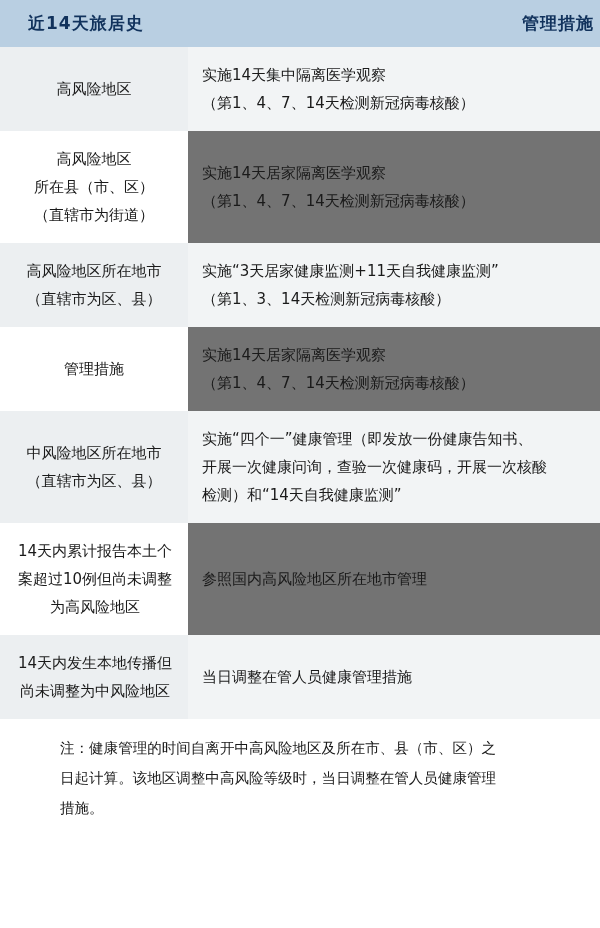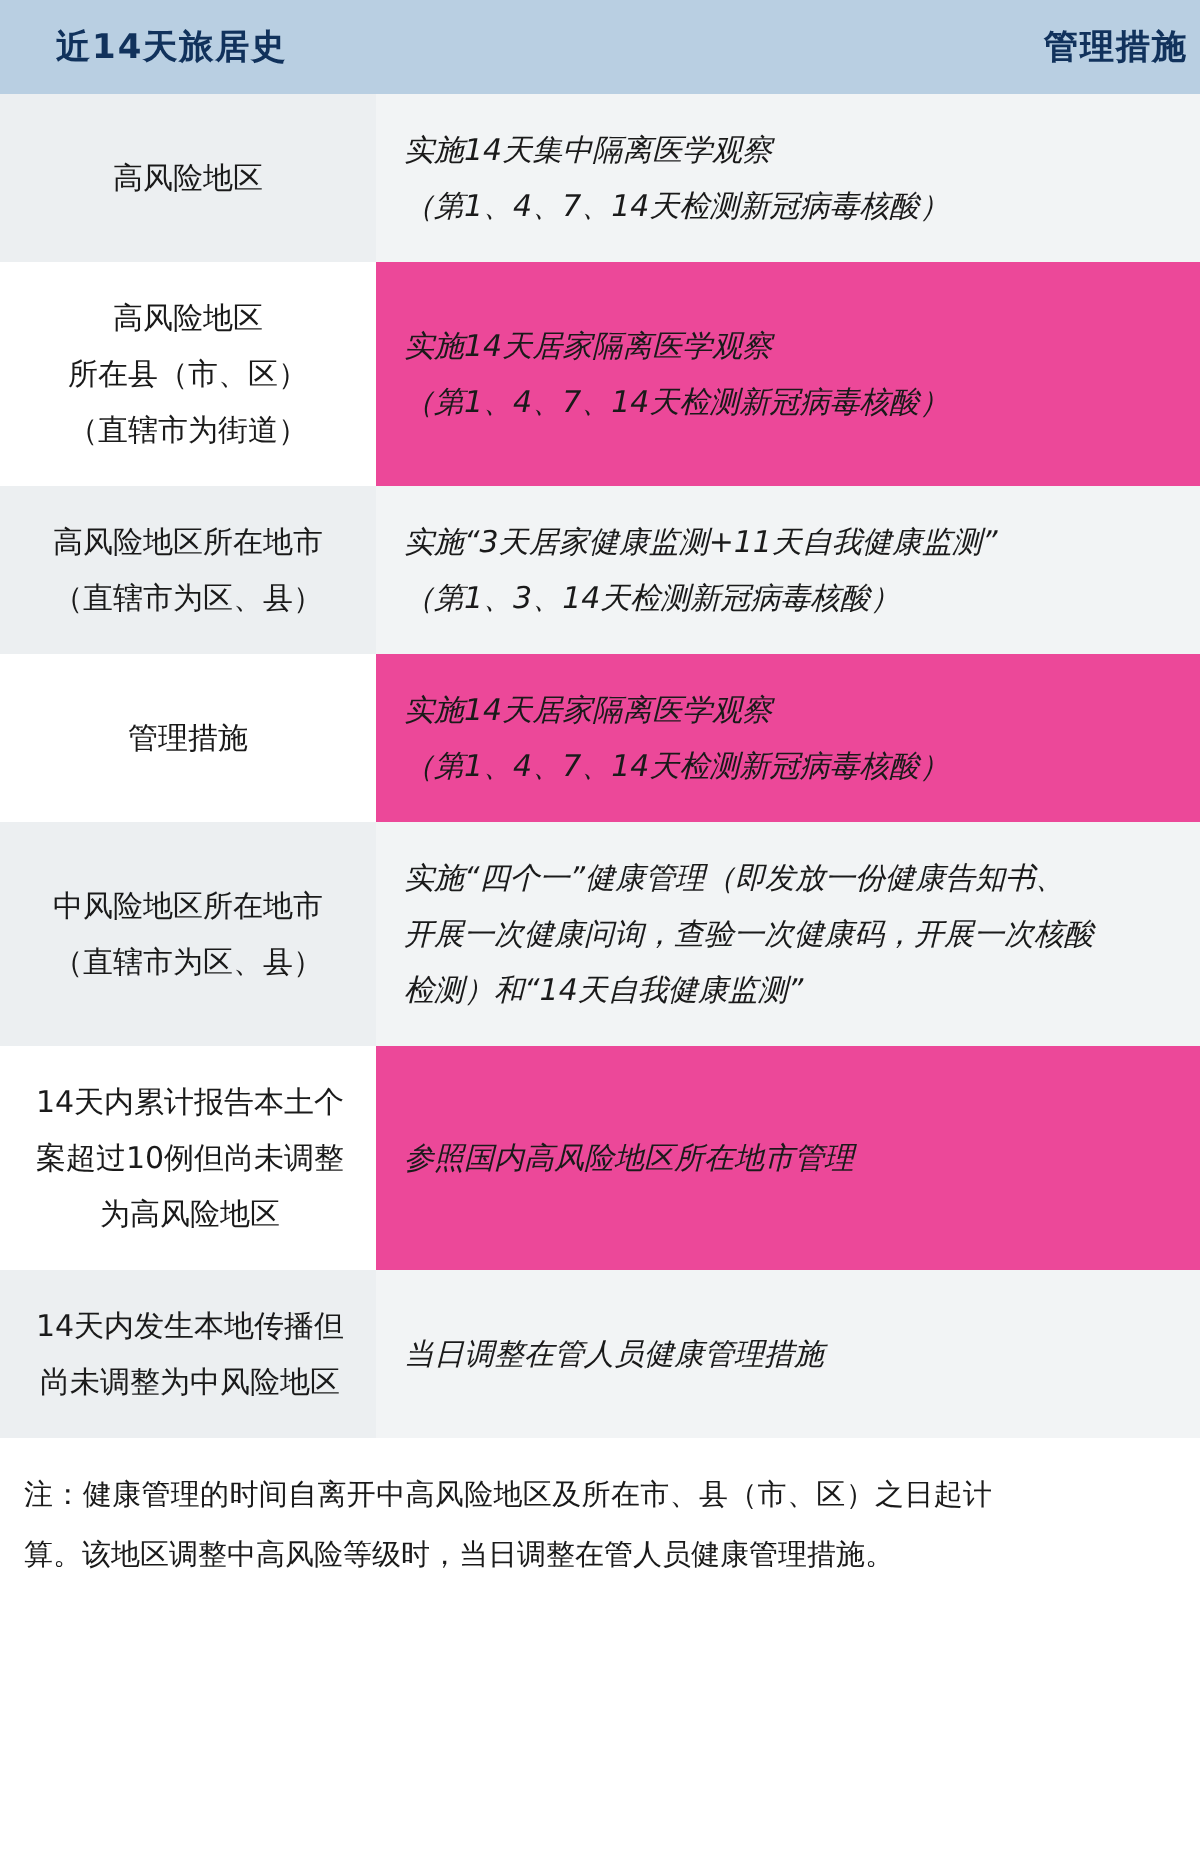--- a/index.html
+++ b/index.html
@@ -58,35 +58,35 @@
     margin-top: 20px;
   }
   tbody td.col-left.tight {
     text-align: center;
     padding-left: 10px;
   }
   tbody td.col-right {
     text-align: left;
     padding-left: 14px;
     padding-right: 12px;
-    font-style: italic;
   }
   tbody tr.shade td { background: #eceff1; }
   tbody tr.plain td { background: #ffffff; }
   tbody tr.shade td.col-right { background: #f2f4f5; }
-  tbody tr.plain td.col-right { background: #ec4899; }
+  tbody tr.plain td.col-right { background: #737373; }
 
   .line { display: block; }
 
   .footnote {
     font-size: 14.5px;
     line-height: 30px;
     color: #1a1a1a;
     padding: 14px 12px 10px 12px;
     text-align: justify;
+    margin-left: 48px;
   }
 </style>
 </head>
 <body>
 
 <div class="page">
 
   <table class="policy">
     <colgroup>
         <col class="c1">

